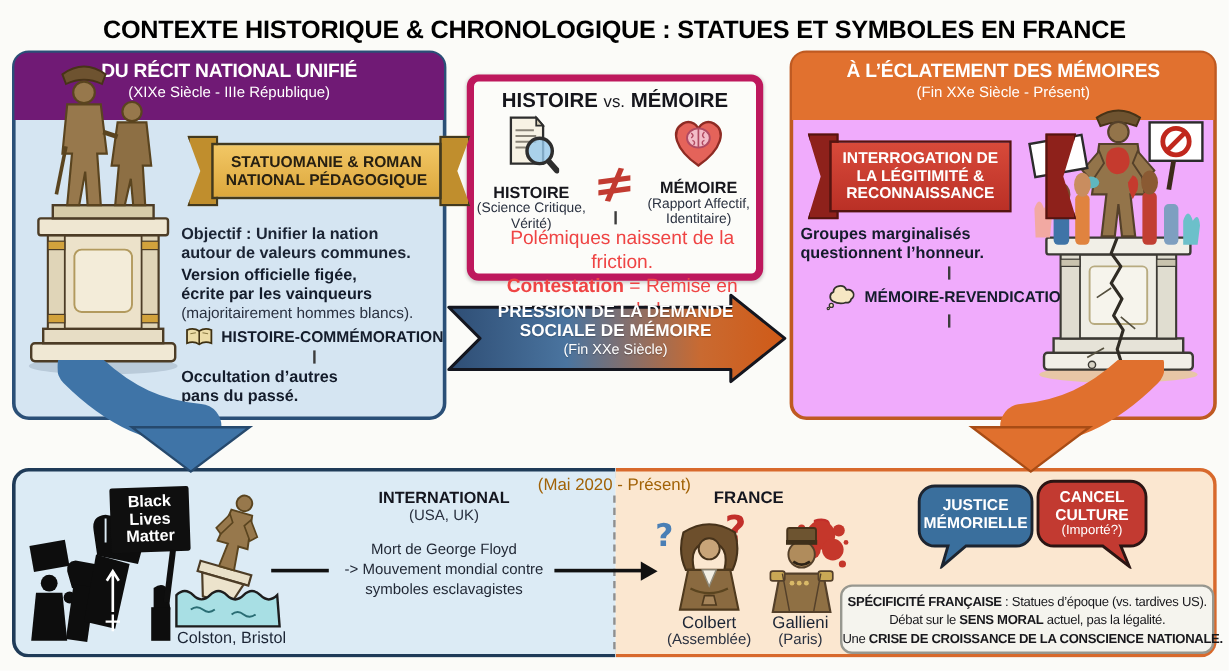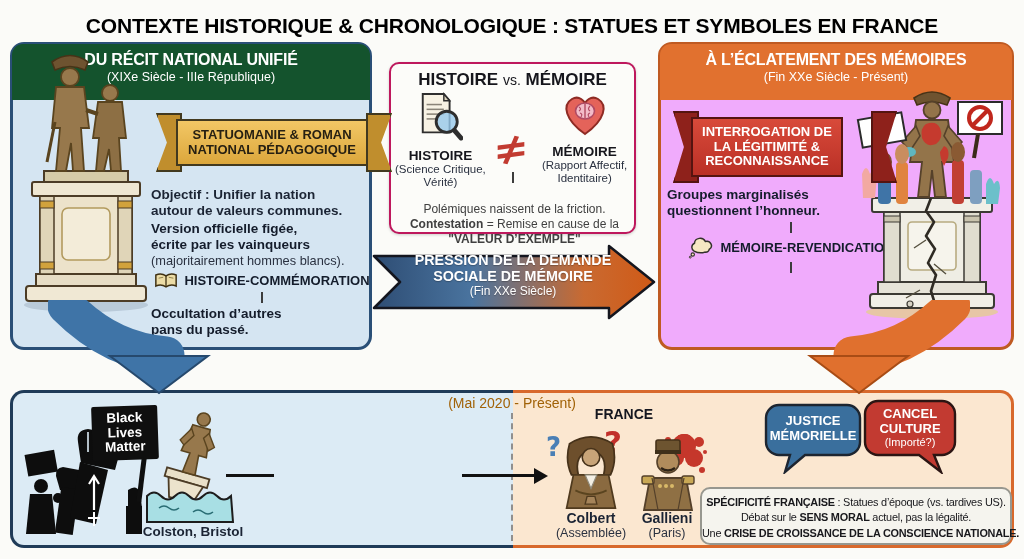--- a/index.html
+++ b/index.html
@@ -20,21 +20,21 @@
   }
 
   
   .panel { position:absolute; border-radius:14px; }
   #panel-left  { left:10px;  top:42px; width:362px; height:308px; background:#d5e5f2; border:3px solid #2a4f77; }
   #panel-right { left:658px; top:42px; width:356px; height:308px; background:#f0abfc; border:3px solid #bf5a22; }
   .panel-header {
     position:absolute; left:-1px; top:-1px; right:-1px; height:56px;
     border-radius:11px 11px 0 0; color:#fff; text-align:center; padding-top:7px;
   }
-  #panel-left  .panel-header { background:#14532d; }
+  #panel-left  .panel-header { background:#701a75; }
   #panel-right .panel-header { background:#e1712f; }
   .ph-title { font-size:16px; font-weight:800; letter-spacing:-0.2px; }
   .ph-sub   { font-size:12.5px; margin-top:1px; }
 
   
   .ribbon-center {
     position:absolute; display:flex; align-items:center; justify-content:center;
     text-align:center; font-weight:800; line-height:1.12; z-index:2;
   }
   .ribbon-fold { position:absolute; width:26px; z-index:1; }
@@ -62,53 +62,53 @@
   .t-semibold { font-weight:700; font-size:13.5px; color:#1b2434; }
   .t-bold     { font-weight:800; font-size:13.5px; color:#141c2b; }
   .t-reg      { font-weight:400; font-size:12.8px; color:#2a3140; } .gap2 { margin-top:2px; }
   .connector { width:2px; height:11px; background:#3c3c3c; margin:3px auto; }
   .kw-row { display:flex; align-items:center; justify-content:center; gap:6px;
             font-weight:800; font-size:13px; color:#141c2b; margin-top:4px; }
 
   
   #panel-hvm {
     position:absolute; left:389px; top:62px; width:247px; height:172px;
-    background:#fcfcf9; border:2px solid #be185d; border-radius:10px;
+    background:#fcfcf9; border:6px solid #be185d; border-radius:10px;
     box-shadow:0 1px 3px rgba(0,0,0,0.18);
   }
   .hvm-title { text-align:center; margin-top:6px; font-size:17px; font-weight:800; color:#16161c;}
   .hvm-title .vs { font-size:14px; font-weight:400; }
   .hvm-row { position:absolute; left:0; top:28px; width:100%; display:flex; justify-content:space-between; }
   .hvm-col { width:100px; text-align:center; }
   .hvm-label { font-weight:800; font-size:13.5px; margin-top:2px; color:#16161c; }
   .hvm-sub { font-size:11.5px; line-height:1.15; color:#2a3140; }
   .hvm-mid { width:46px; text-align:center; padding-top:42px; }
-  .hvm-notes { position:absolute; left:4px; top:138px; width:239px; text-align:center;
-               font-size:12px; line-height:1.25; color:#404040; }
+  .hvm-notes { position:absolute; left:4px; top:121px; width:239px; text-align:center;
+               font-size:16px; line-height:1.25; color:#ef4444; }
 
   
   #pression-text {
     position:absolute; left:408px; top:252px; width:210px; text-align:center;
     color:#fff; font-weight:800; font-size:14.3px; line-height:1.12;
     text-shadow:0 1px 1px rgba(0,0,0,0.25);
   }
   #pression-text .sub { font-weight:400; font-size:12px; margin-top:1px; }
 
   
   #bottom-left  { left:10px;  top:390px; width:503px; height:158px; background:#dcebf5;
                   border:3px solid #1f3b58; border-right:none; border-radius:14px 0 0 14px; position:absolute;}
   #bottom-right { left:513px; top:390px; width:501px; height:158px; background:#fbe7d0;
                   border:3px solid #d8692c; border-left:none; border-radius:0 14px 14px 0; position:absolute;}
   #bottom-divider { position:absolute; left:511px; top:413px; height:128px; width:0;
                     border-left:2px dashed #8f8f8f; }
   #bp-title { position:absolute; left:10px; top:395px; width:1004px; text-align:center; }
   #bp-title .t { font-size:15.5px; font-weight:800; color:#14161f; }
   #bp-title .p { font-size:14px; color:#a16207; }
 
-  .caption-name { font-size:14px; font-weight:700; color:#1b2434; text-align:center; }
+  .caption-name { font-size:14px; font-weight:400; color:#1b2434; text-align:center; }
   .caption-sub  { font-size:12.5px; color:#2a3140; text-align:center; }
 
   
   #blm-sign {
     position:absolute; left:92px; top:406px; width:66px; height:54px;
     background:#0f0f0f; color:#fff; font-weight:800; font-size:13.5px; line-height:1.1;
     display:flex; align-items:center; justify-content:center; text-align:center;
     transform:rotate(-2deg); border-radius:2px;
   }
   #blm-stick { position:absolute; left:139px; top:458px; width:5px; height:44px;
@@ -414,20 +414,27 @@
         <path d="M37,22 L55,22 L59,50 L51,50 L53,70 L40,70 L42,50 L33,50 Z" fill="#97784c" stroke="#5a441f" stroke-width="1.6"></path>
         <path d="M37,26 l-8,14 l5,4 l7,-12 z" fill="#97784c" stroke="#5a441f" stroke-width="1.4"></path>
         <path d="M55,26 l9,12 l-5,5 l-8,-11 z" fill="#97784c" stroke="#5a441f" stroke-width="1.4"></path>
       </g>
       <path d="M2,92 q7,-7 14,0 q7,7 14,0 q7,-7 14,0 q7,7 14,0 q7,-7 14,0 q7,7 14,0 L88,118 L2,118 Z" fill="#a8dfe4" stroke="#1d1d1d" stroke-width="2"></path>
       <path d="M14,104 q5,-4 10,0 q5,4 10,0 M48,108 q5,-4 10,0 q5,4 10,0" fill="none" stroke="#2a6d74" stroke-width="1.6"></path>
     </svg>
   </div>
   <div class="abs caption-name" style="left:128px; top:524px; width:130px; font-size:13.5px;">Colston, Bristol</div>
 
+  <div class="abs ctr" style="left:280px; top:407px; width:180px;">
+    <div style="font-weight:800; font-size:13.5px; color:#14161f;">INTERNATIONAL</div>
+    <div style="font-size:12.5px; color:#2a3140;">(USA, UK)</div>
+    <div class="pl" style="font-size:12.5px; line-height:1.3; margin-top:14px; color:#1f2633;">Mort de George Floyd
+-&gt; Mouvement mondial contre
+symboles esclavagistes</div>
+  </div>
   <div class="hline" style="left:226px; top:474px; width:48px;"></div>
   <div class="hline" style="left:462px; top:474px; width:74px;"></div>
   <div id="floyd-arrowhead"></div>
 
   <div class="abs ctr" style="left:540px; top:406px; width:168px; font-weight:800; font-size:14px; color:#14161f;">FRANCE</div>
 
   <span class="qmark" style="left:546px; top:432px; font-size:26px; color:#4a7fb5;">?</span>
   <span class="qmark" style="left:604px; top:424px; font-size:31px; color:#c22f2a;">?</span>
   <span class="qmark" style="left:676px; top:427px; font-size:31px; color:#c22f2a;">?</span>
 

